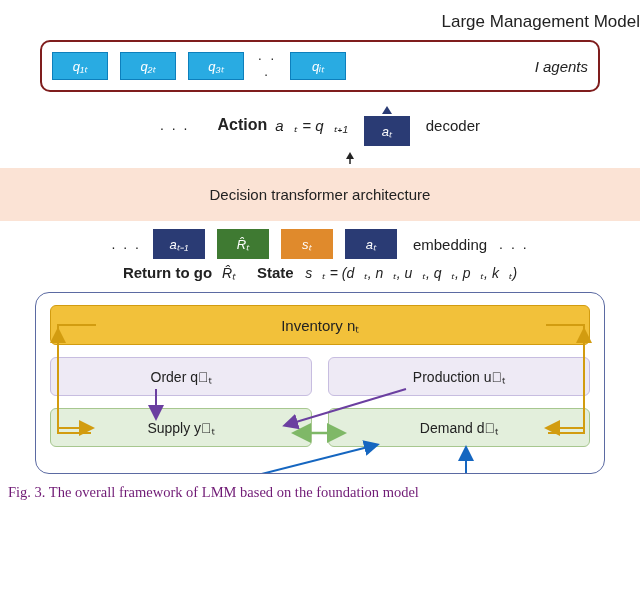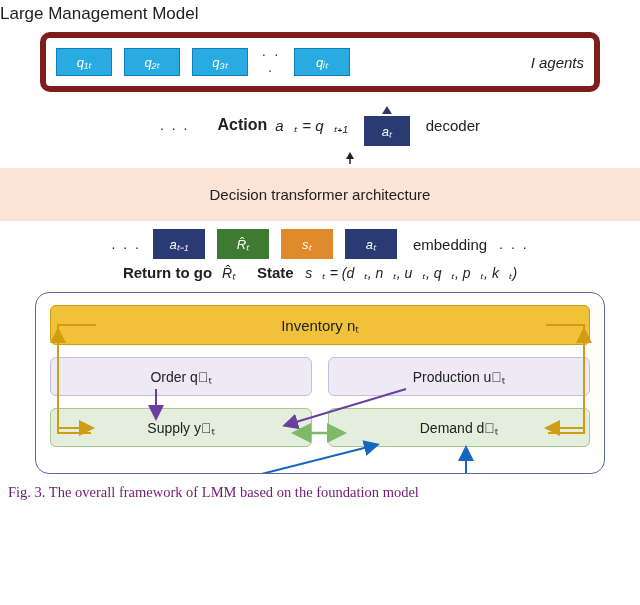--- a/index.html
+++ b/index.html
@@ -6,29 +6,29 @@
   body {
     font-family: Arial, Helvetica, sans-serif;
     background: #fff;
     width: 640px;
     height: 605px;
     overflow: hidden;
     font-size: 14px;
     color: #222;
   }
   .title {
-    text-align: left;
+    text-align: right;
     font-size: 17px;
-    margin-top: 4px;
+    margin-top: 12px;
     margin-bottom: 8px;
   }
   .agent-row {
     margin: 0 auto;
     width: 560px;
-    border: 6px solid #7f1d1d;
+    border: 2px solid #7f1d1d;
     border-radius: 10px;
     padding: 8px 10px;
     display: flex;
     align-items: center;
     gap: 12px;
     background: #fff;
   }
   .agent-box {
     background: #29abe2;
     border: 1px solid #0d7fbc;
@@ -111,21 +111,21 @@
     border: 1px solid #d29c10;
     border-radius: 6px;
     text-align: center;
     padding: 9px 0;
     font-size: 15px;
     width: 100%;
     margin-bottom: 12px;
   }
   .row2 {
     display: flex;
-    justify-content: center;
+    justify-content: flex-end;
     gap: 16px;
     margin-bottom: 12px;
     border-radius: 17px;
   }
   .card {
     border-radius: 6px;
     text-align: center;
     padding: 9px 0;
     font-size: 14px;
     width: 48.5%;

